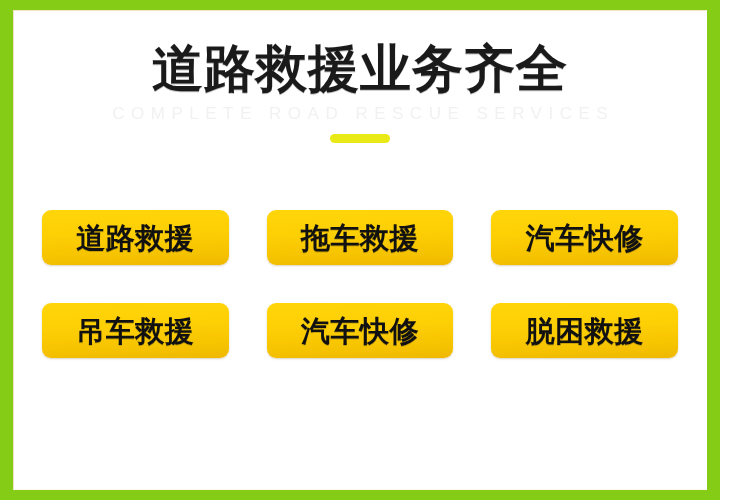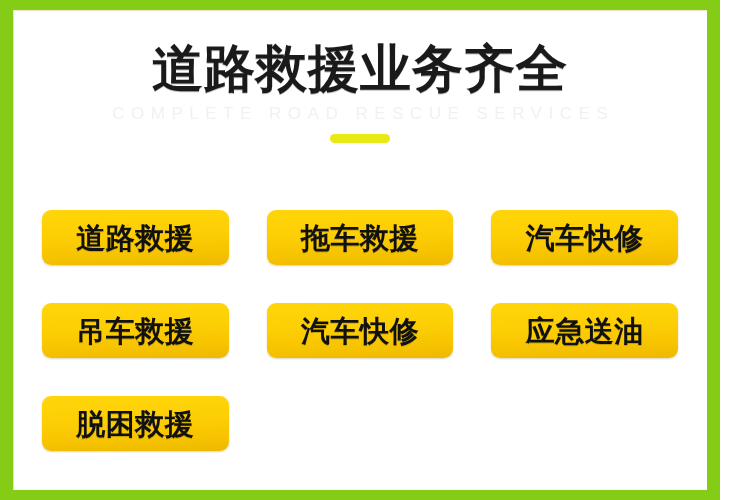--- a/index.html
+++ b/index.html
@@ -151,23 +151,20 @@
       </div>
 
       <div class="service-button">
         <span class="label">吊车救援</span>
       </div>
 
       <div class="service-button">
         <span class="label">汽车快修</span>
       </div>
 
-      <div class="service-button">
-        <span class="label">应急送油</span>
-      </div>
 
 
       <div class="service-button">
         <span class="label">脱困救援</span>
       </div>
 
     </div>
 
   </div>
 </div>

